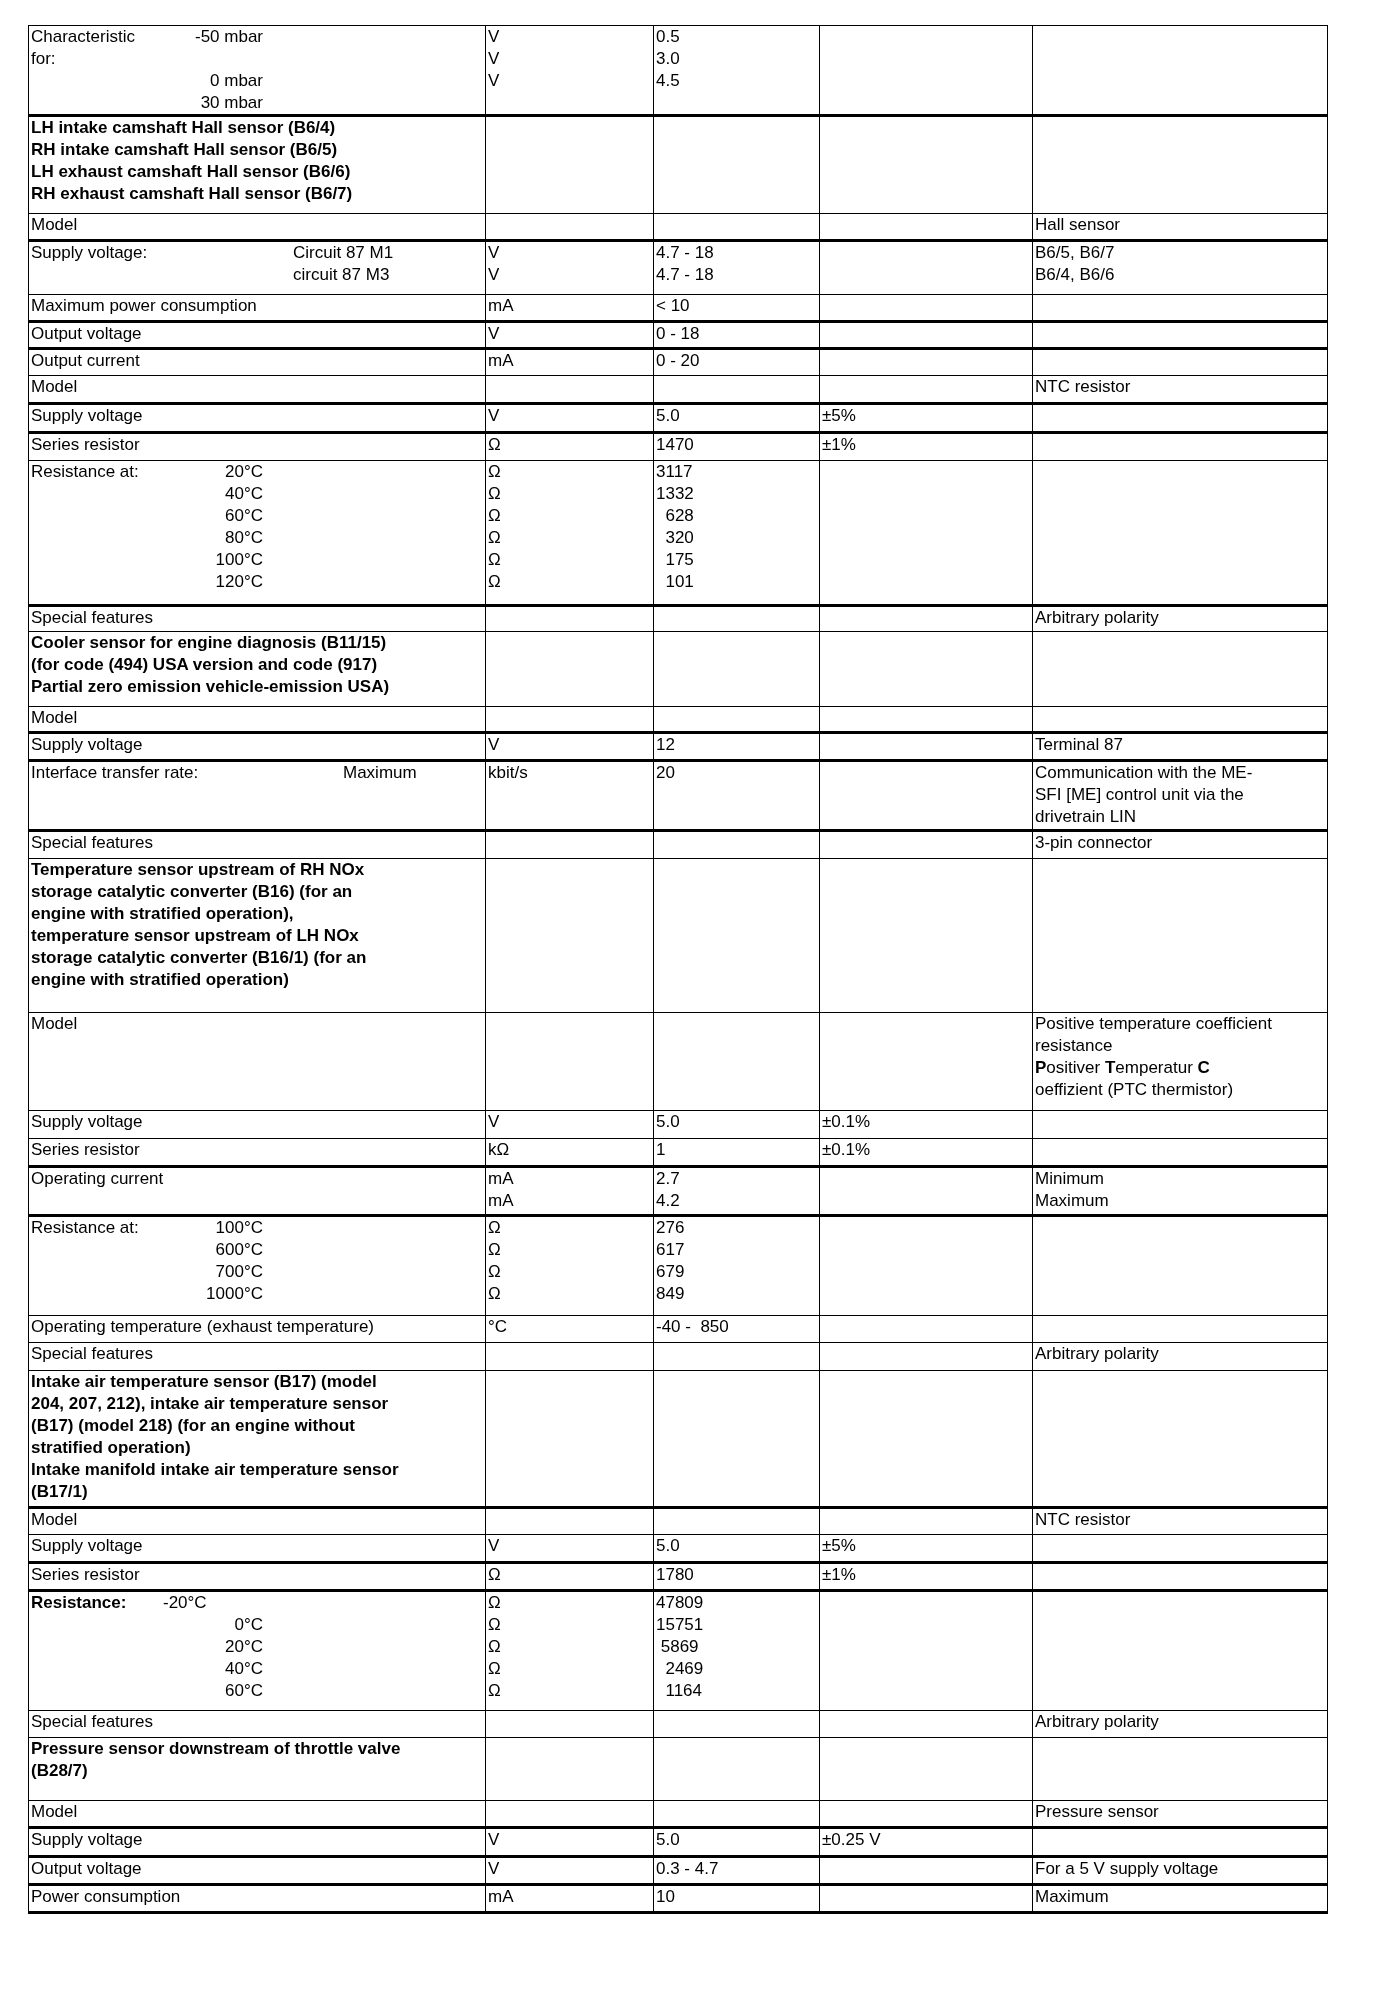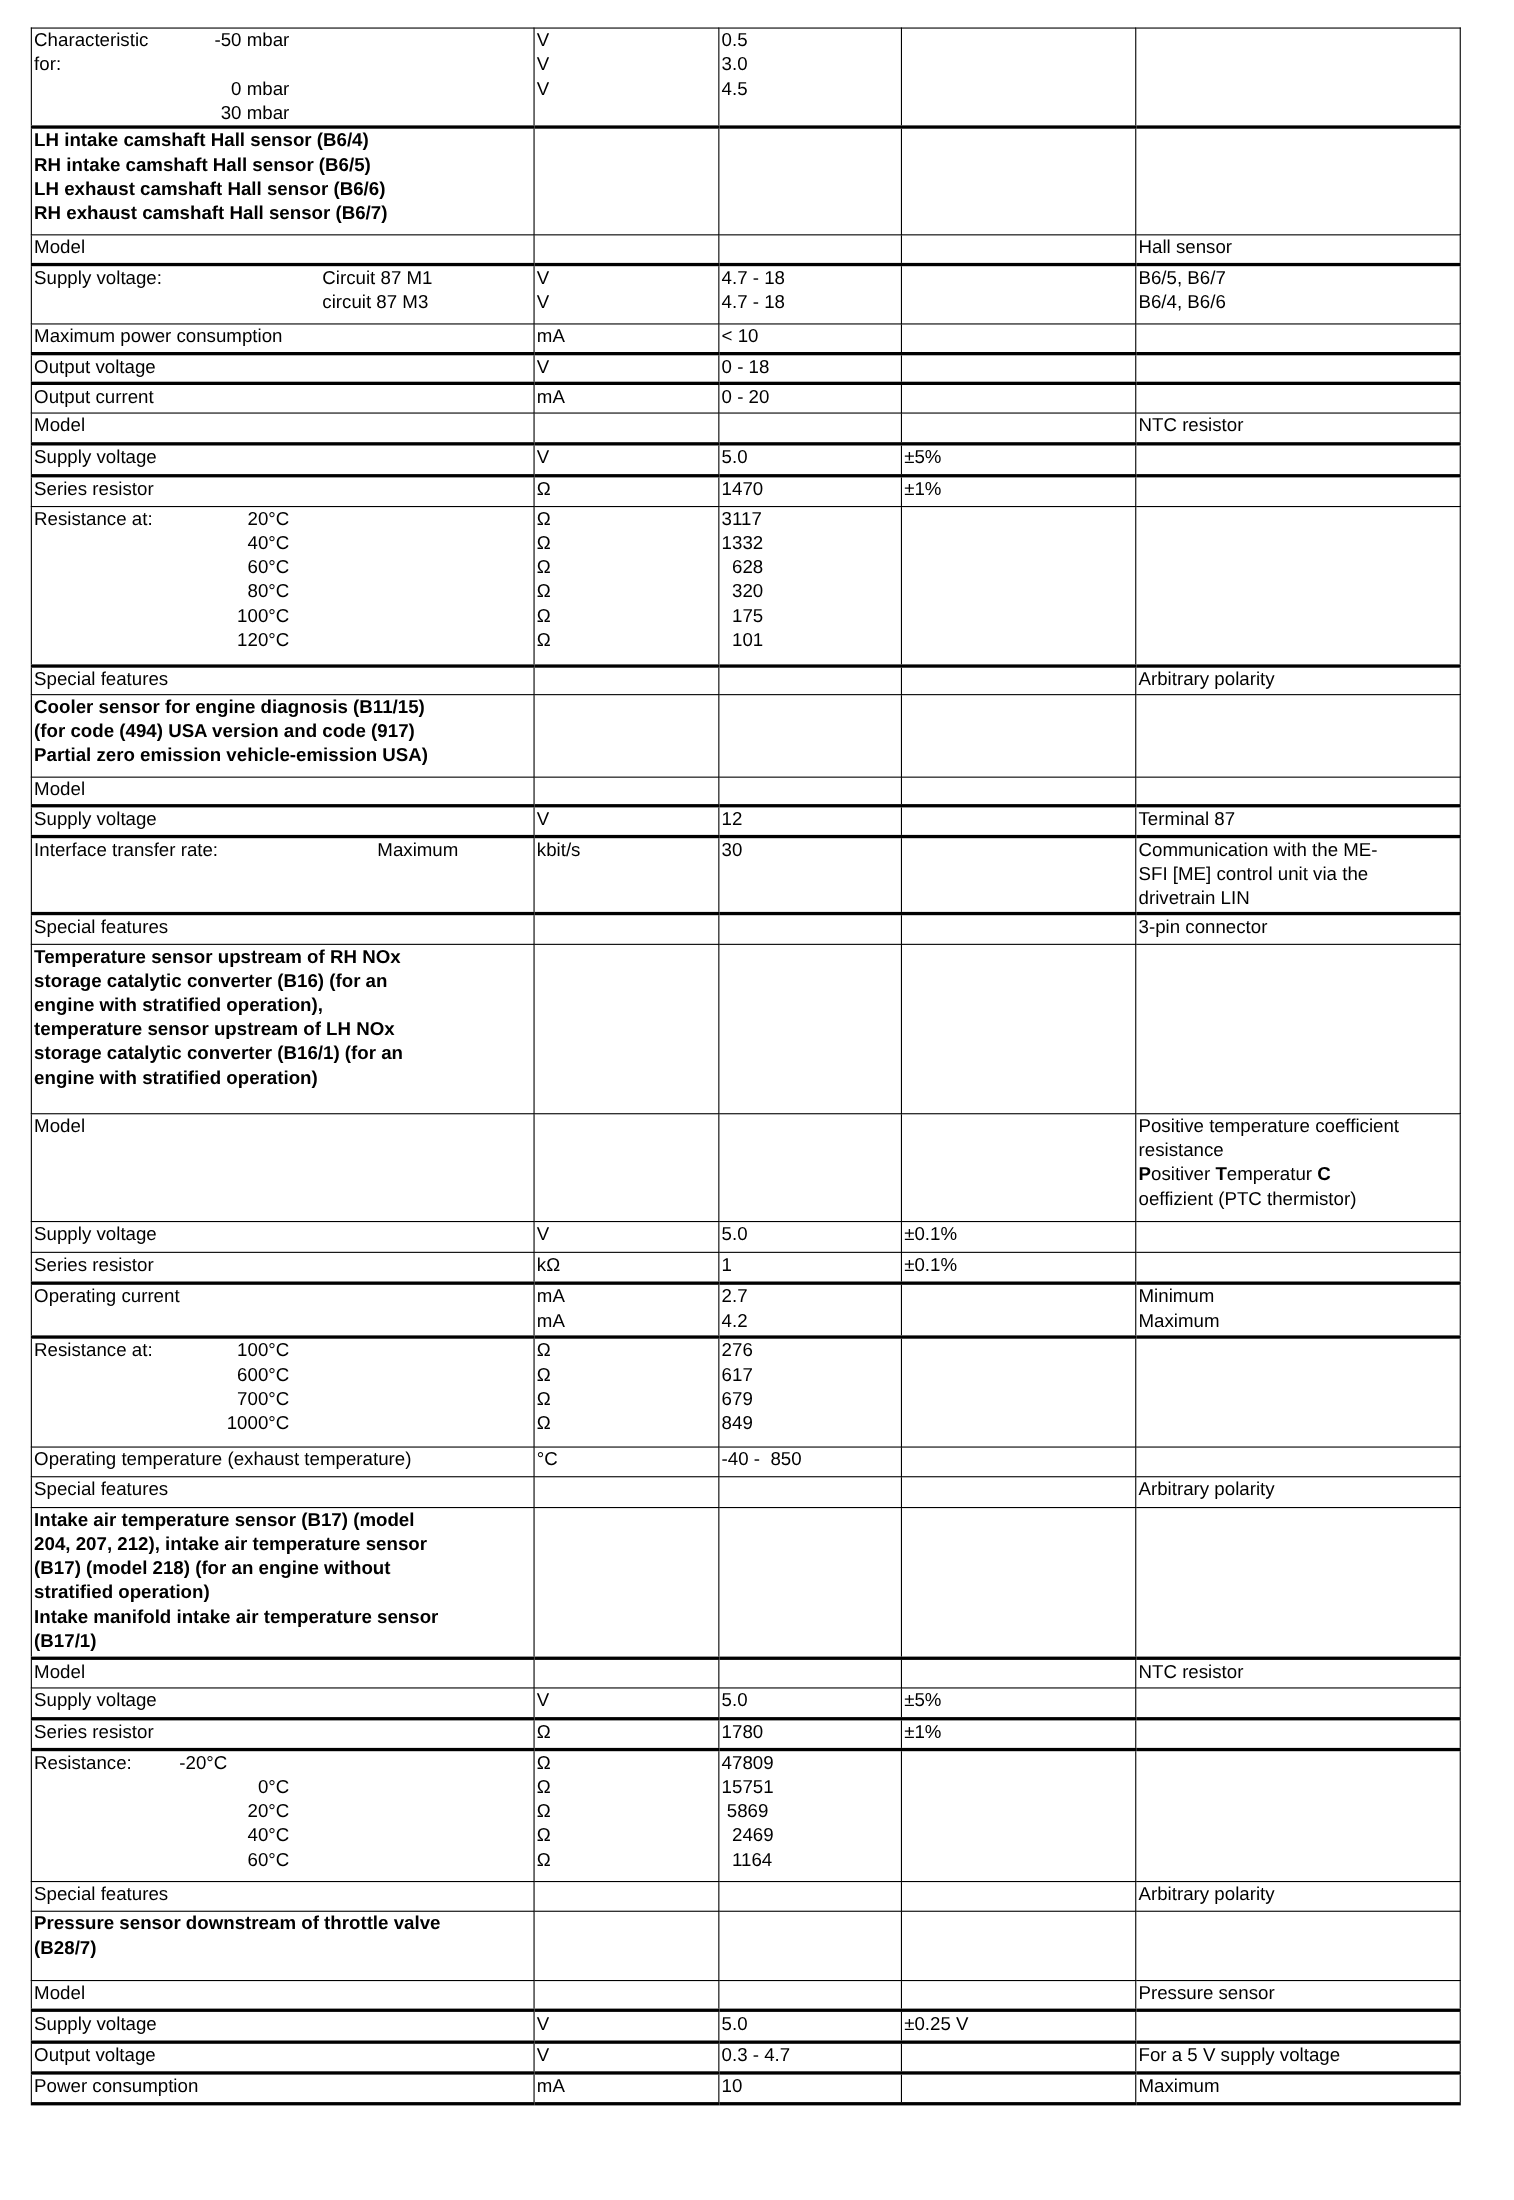--- a/index.html
+++ b/index.html
@@ -287,21 +287,21 @@
         <td>
           <div class="sublabel">
             <span class="lab" style="width: 300px;">Interface transfer rate:</span>
             <span class="val" style="width: 120px; text-align: left;">Maximum</span>
           </div>
         </td>
         <td>
           <span class="line">kbit/s</span>
         </td>
         <td>
-          <span class="line">30</span>
+          <span class="line">20</span>
         </td>
         <td></td>
         <td>
           <span class="desc-line">Communication with the ME-</span>
           <span class="desc-line">SFI [ME] control unit via the</span>
           <span class="desc-line">drivetrain LIN</span>
         </td>
       </tr>
       <tr class="thick" style="height: 28px;">
         <td>
@@ -499,21 +499,21 @@
           <span class="line">1780</span>
         </td>
         <td>
           <span class="line">±1%</span>
         </td>
         <td></td>
       </tr>
       <tr class="thick" style="height: 120px;">
         <td>
           <div class="sublabel">
-            <span class="lab" style="width: 120px;">Resistance:</span>
+            <span class="lab" style="width: 120px; font-weight: bold;">Resistance:</span>
             <span class="val" style="width: 100px; text-align: left;">-20°C</span>
           </div>
           <div class="sublabel">
             <span class="lab" style="width: 120px;"></span>
             <span class="val" style="width: 100px; text-align: right;">0°C</span>
           </div>
           <div class="sublabel">
             <span class="lab" style="width: 120px;"></span>
             <span class="val" style="width: 100px; text-align: right;">20°C</span>
           </div>

